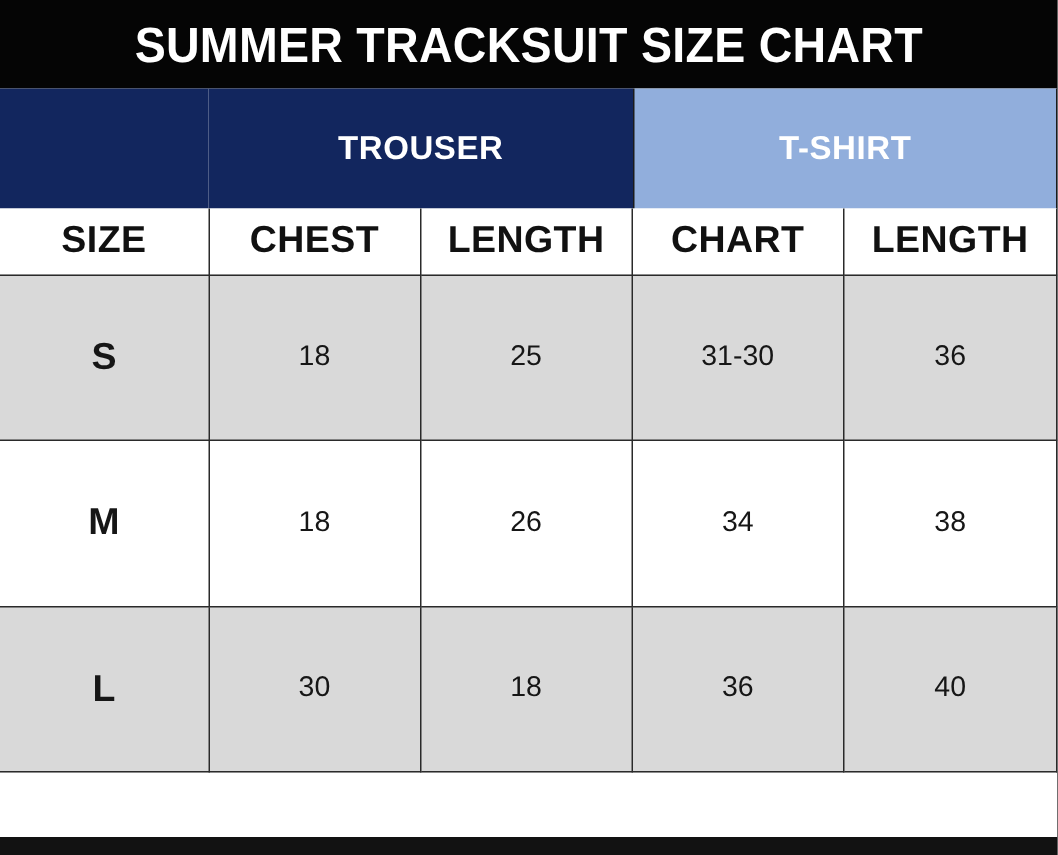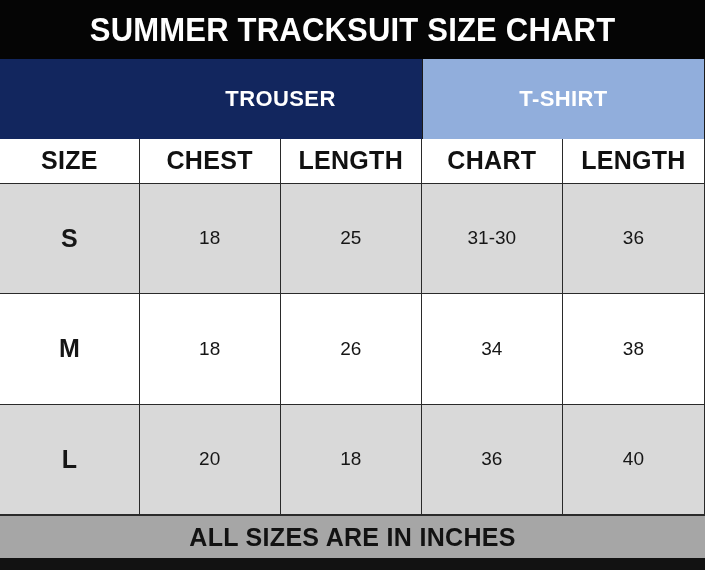--- a/index.html
+++ b/index.html
@@ -202,27 +202,24 @@
       </tr>
       <tr class="data-row row-plain">
         <td class="cell size-cell">M</td>
         <td class="cell">18</td>
         <td class="cell">26</td>
         <td class="cell">34</td>
         <td class="cell">38</td>
       </tr>
       <tr class="data-row row-shade">
         <td class="cell size-cell">L</td>
-        <td class="cell">20</td>
+        <td class="cell">30</td>
         <td class="cell">18</td>
         <td class="cell">36</td>
         <td class="cell">40</td>
       </tr>
     </tbody>
   </table>
 
-  <div class="footer-band">
-    <span class="footer-text">ALL SIZES ARE IN INCHES</span>
-  </div>
 
   <div class="bottom-strip"></div>
 
 </div>
 
 </body></html>

